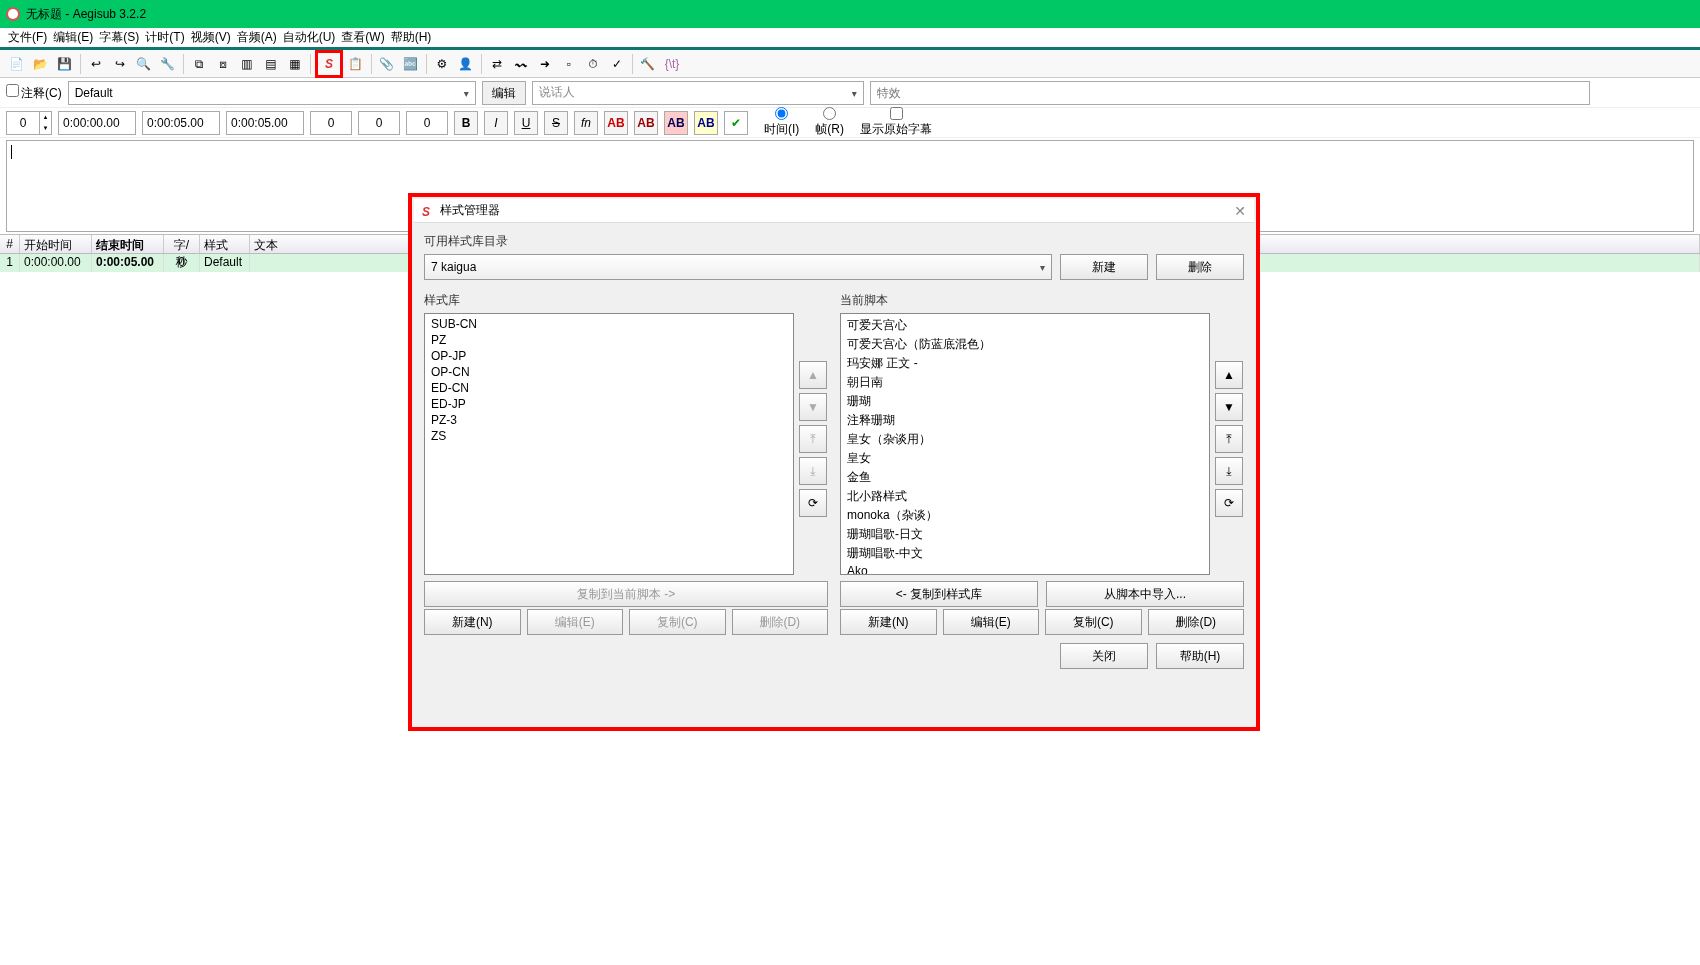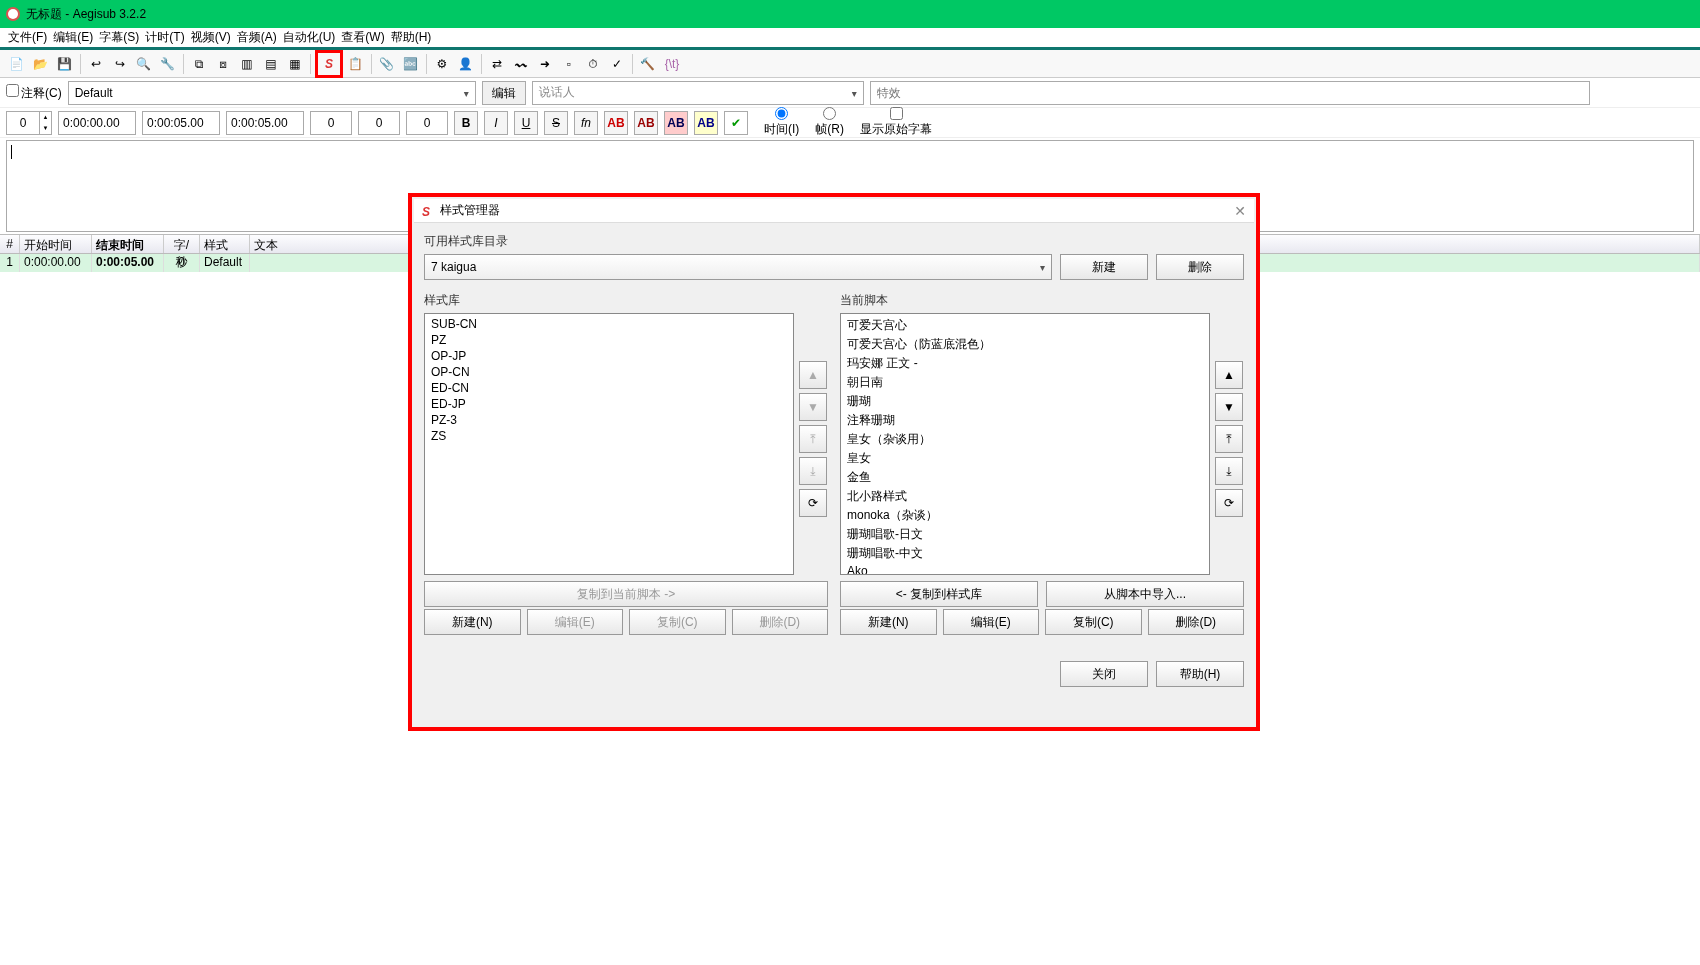--- a/index.html
+++ b/index.html
@@ -87,21 +87,21 @@
 .dlg .arrow-col { width: 30px; display: flex; flex-direction: column; gap: 4px; align-items: center; padding-top: 48px; }
 .dlg .arrow-btn { width: 28px; height: 28px; border: 1px solid #999; background: linear-gradient(#fff,#e8e8e8); display: flex; align-items: center; justify-content: center; }
 .dlg .arrow-btn.disabled { color: #aaa; }
 
 .dlg .transfer-row { display: flex; gap: 8px; margin-top: 6px; }
 .dlg .transfer-row .btn.wide { flex: 1; }
 
 .dlg .action-row { display: flex; gap: 6px; margin-top: 2px; }
 .dlg .action-row .btn { flex: 1; min-width: 0; }
 
-.dlg .bottom-row { display: flex; justify-content: flex-end; gap: 8px; margin-top: 26px; }
+.dlg .bottom-row { display: flex; justify-content: flex-end; gap: 8px; margin-top: 8px; }
 
 .chev::after { content: "▾"; color: #555; font-size: 10px; }
 </style>
 </head>
 <body>
 
 <div class="titlebar">
   <span class="app-icon"></span>
   <span>无标题 - Aegisub 3.2.2</span>
 </div>

